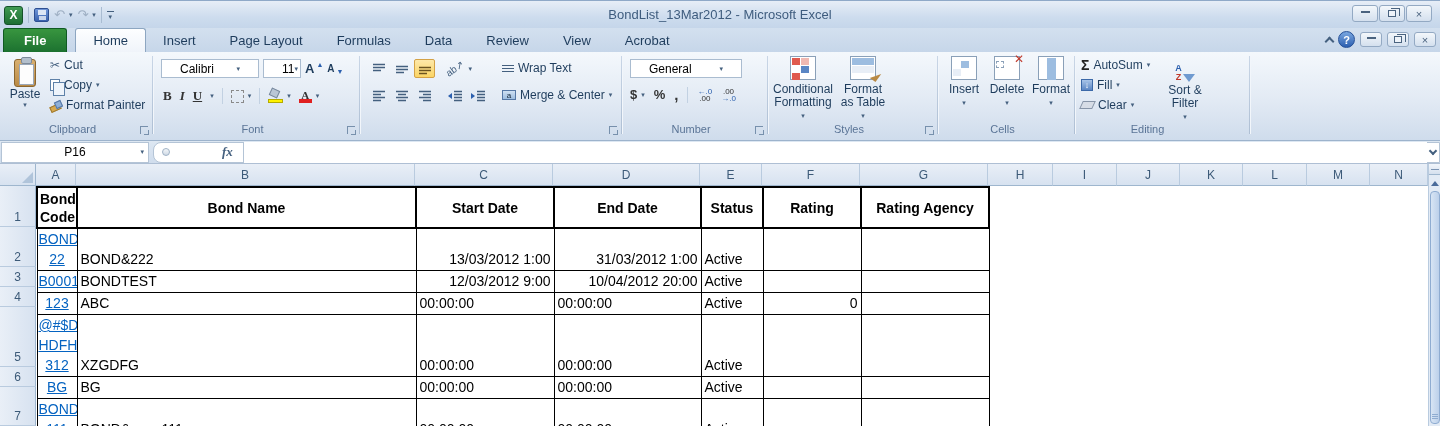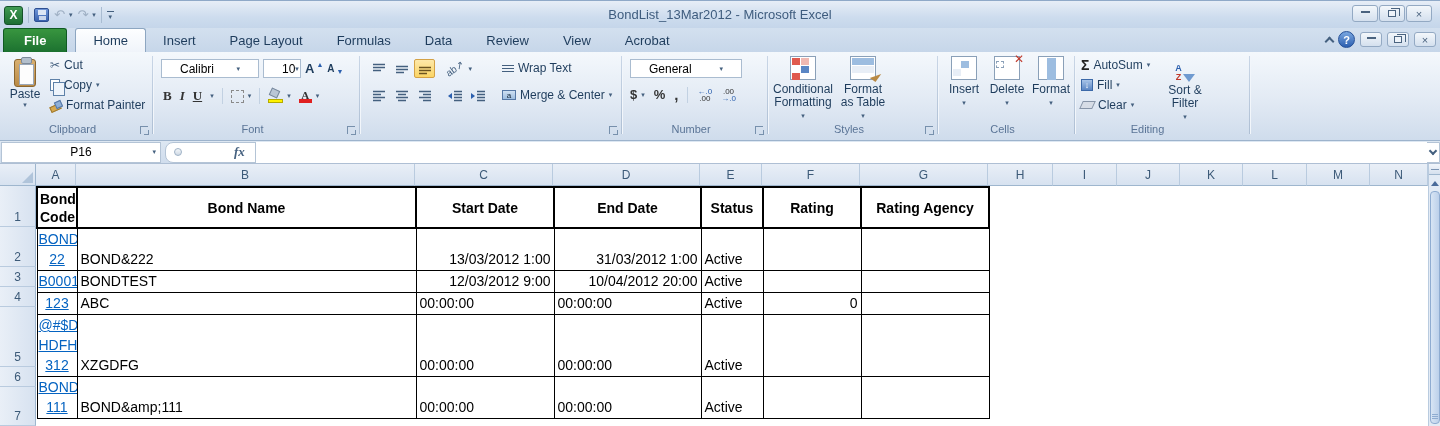--- a/index.html
+++ b/index.html
@@ -91,21 +91,21 @@
   .eraser{width:13px;height:8px;background:#d7dde6;border:1px solid #8795a8;transform:skewX(-25deg);}
   .az{display:flex;flex-direction:column;font-weight:bold;font-size:9px;line-height:9px;}
   .az .a{color:#2b5fae;}.az .z{color:#c0392b;}
   .funnel{width:0;height:0;border-left:6px solid transparent;border-right:6px solid transparent;border-top:8px solid #6f9ad0;}
   .binoc{position:relative;width:20px;height:14px;}
   .binoc::before,.binoc::after{content:"";position:absolute;top:2px;width:9px;height:11px;border-radius:4px;background:linear-gradient(#7d96bc,#3b5a88);border:1px solid #2c4568;}
   .binoc::before{left:0;}.binoc::after{right:0;}
 
   
   #fxbar{left:0;top:141px;width:1440px;height:23px;background:linear-gradient(#dde7f2,#d0dded);border-bottom:1px solid #aebfd4;display:flex;align-items:center;}
-  #namebox{margin-left:1px;width:160px;height:21px;background:#fff;border:1px solid #b4c4d6;display:flex;align-items:center;justify-content:center;font-size:12px;color:#000;position:relative;}
+  #namebox{margin-left:1px;width:148px;height:21px;background:#fff;border:1px solid #b4c4d6;display:flex;align-items:center;justify-content:center;font-size:12px;color:#000;position:relative;}
   #namebox .dd{position:absolute;right:4px;}
   #fx-pill{margin-left:4px;height:21px;flex:1;background:#fff;border:1px solid #b4c4d6;border-radius:8px 0 0 8px;display:flex;align-items:center;position:relative;}
   .fx-dot{width:8px;height:8px;border-radius:50%;background:linear-gradient(#f4f7fa,#cfd9e5);border:1px solid #9fb2c6;margin-left:8px;}
   .fx-glyph{font-family:"Liberation Serif",serif;font-style:italic;font-weight:bold;color:#44607f;font-size:13px;margin-left:52px;}
   .fx-split{width:1px;height:21px;background:#b4c4d6;margin-left:10px;}
   #formula-input{flex:1;height:21px;background:#fff;}
   .fx-exp{width:12px;display:flex;justify-content:center;}
   .chev-dn{width:6px;height:6px;border-left:2px solid #44607f;border-bottom:2px solid #44607f;transform:rotate(-45deg);margin-top:-3px;}
 
   
@@ -211,21 +211,21 @@
       <span class="gsep"></span>
     </div>
 
     <div class="group" style="left:153px;width:207px;">
       <div class="abs" style="left:8px;top:7px;display:flex;gap:4px;align-items:center;">
         <span class="combo" style="width:98px;">
             <span>Calibri</span>
             <span class="dd">▾</span>
           </span>
         <span class="combo" style="width:36px;">
-            <span>10</span>
+            <span>11</span>
             <span class="dd">▾</span>
           </span>
         <span class="rbtn">
             <b style="font-size:13px;">A</b>
             <span style="color:#2b5fae;font-size:7px;margin-left:-2px;margin-top:-8px;">▲</span>
           </span>
         <span class="rbtn">
             <b style="font-size:10px;">A</b>
             <span style="color:#2b5fae;font-size:7px;margin-left:-2px;margin-top:6px;">▼</span>
           </span>
@@ -552,20 +552,31 @@
               <span class="lnk">HDFH1</span>
               <span class="lnk">312</span>
             </td>
         <td>XZGDFG</td>
         <td>00:00:00</td>
         <td>00:00:00</td>
         <td>Active</td>
         <td class="r"></td>
         <td></td>
       </tr>
+      <tr style="height:20px;">
+        <td class="c">
+              <span class="lnk">BG</span>
+            </td>
+        <td>BG</td>
+        <td>00:00:00</td>
+        <td>00:00:00</td>
+        <td>Active</td>
+        <td class="r"></td>
+        <td></td>
+      </tr>
       <tr style="height:39px;">
         <td class="c">
               <span class="lnk">BOND1</span>
               <span class="lnk">111</span>
             </td>
         <td>BOND&amp;amp;111</td>
         <td>00:00:00</td>
         <td>00:00:00</td>
         <td>Active</td>
         <td class="r"></td>

